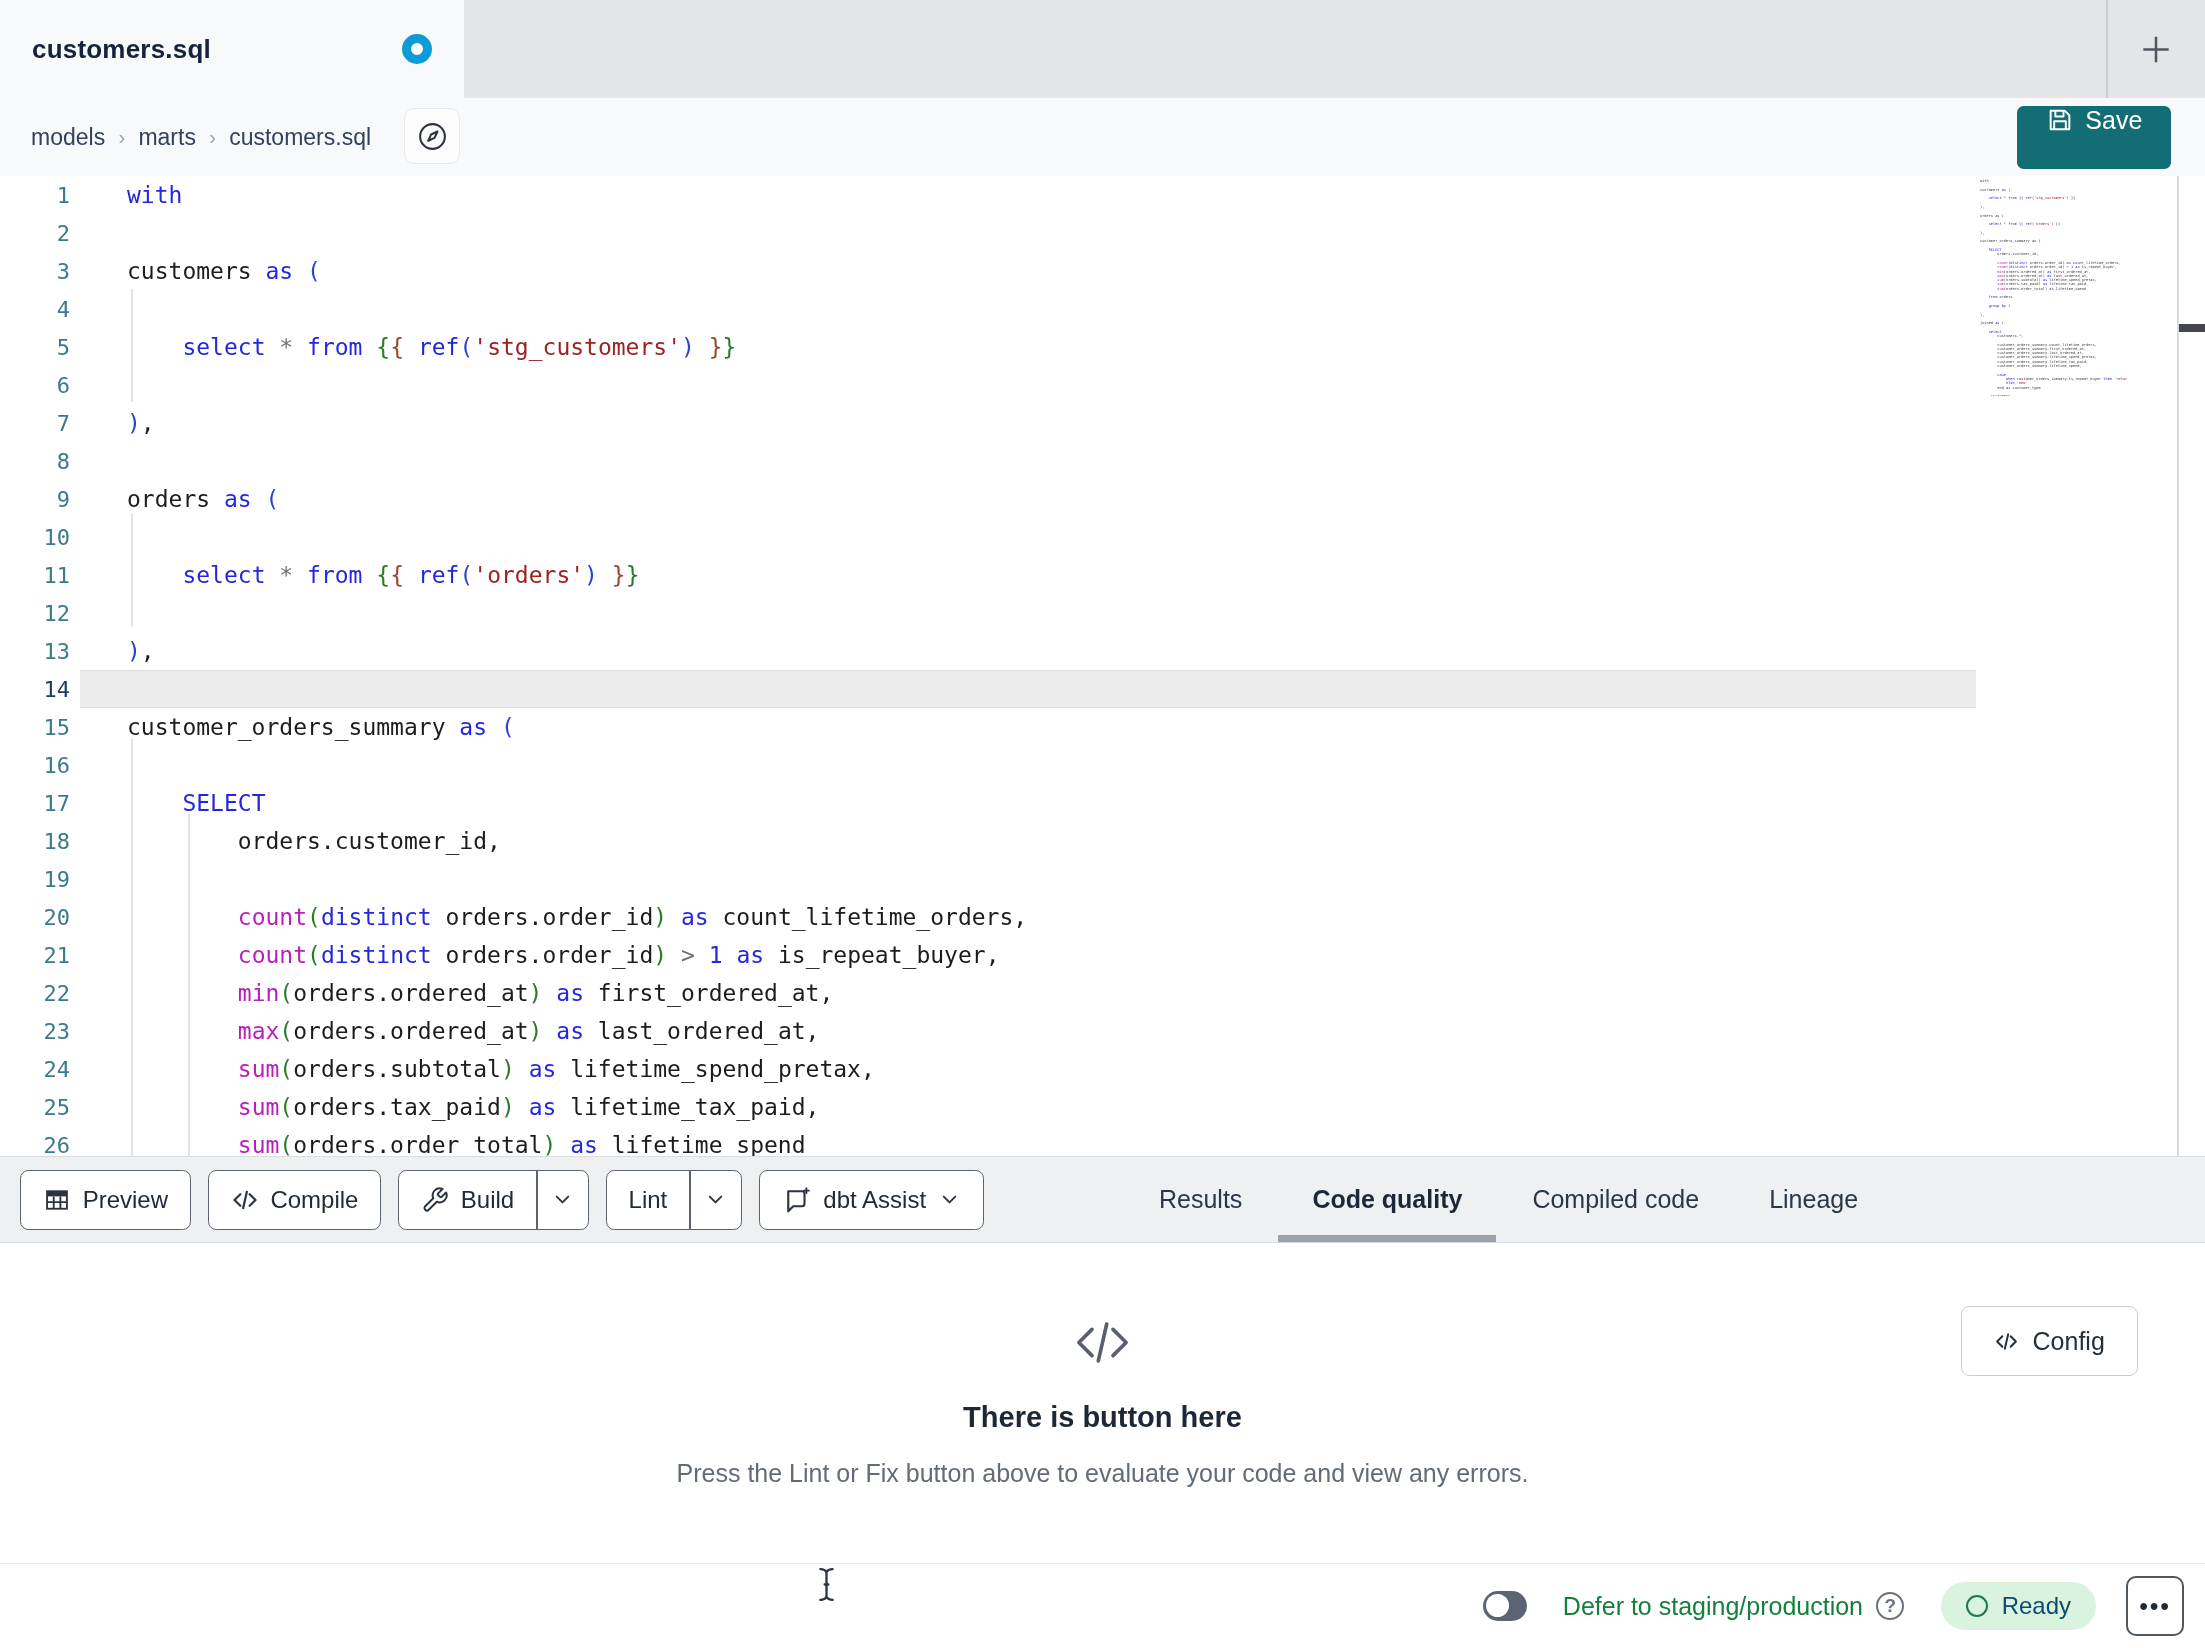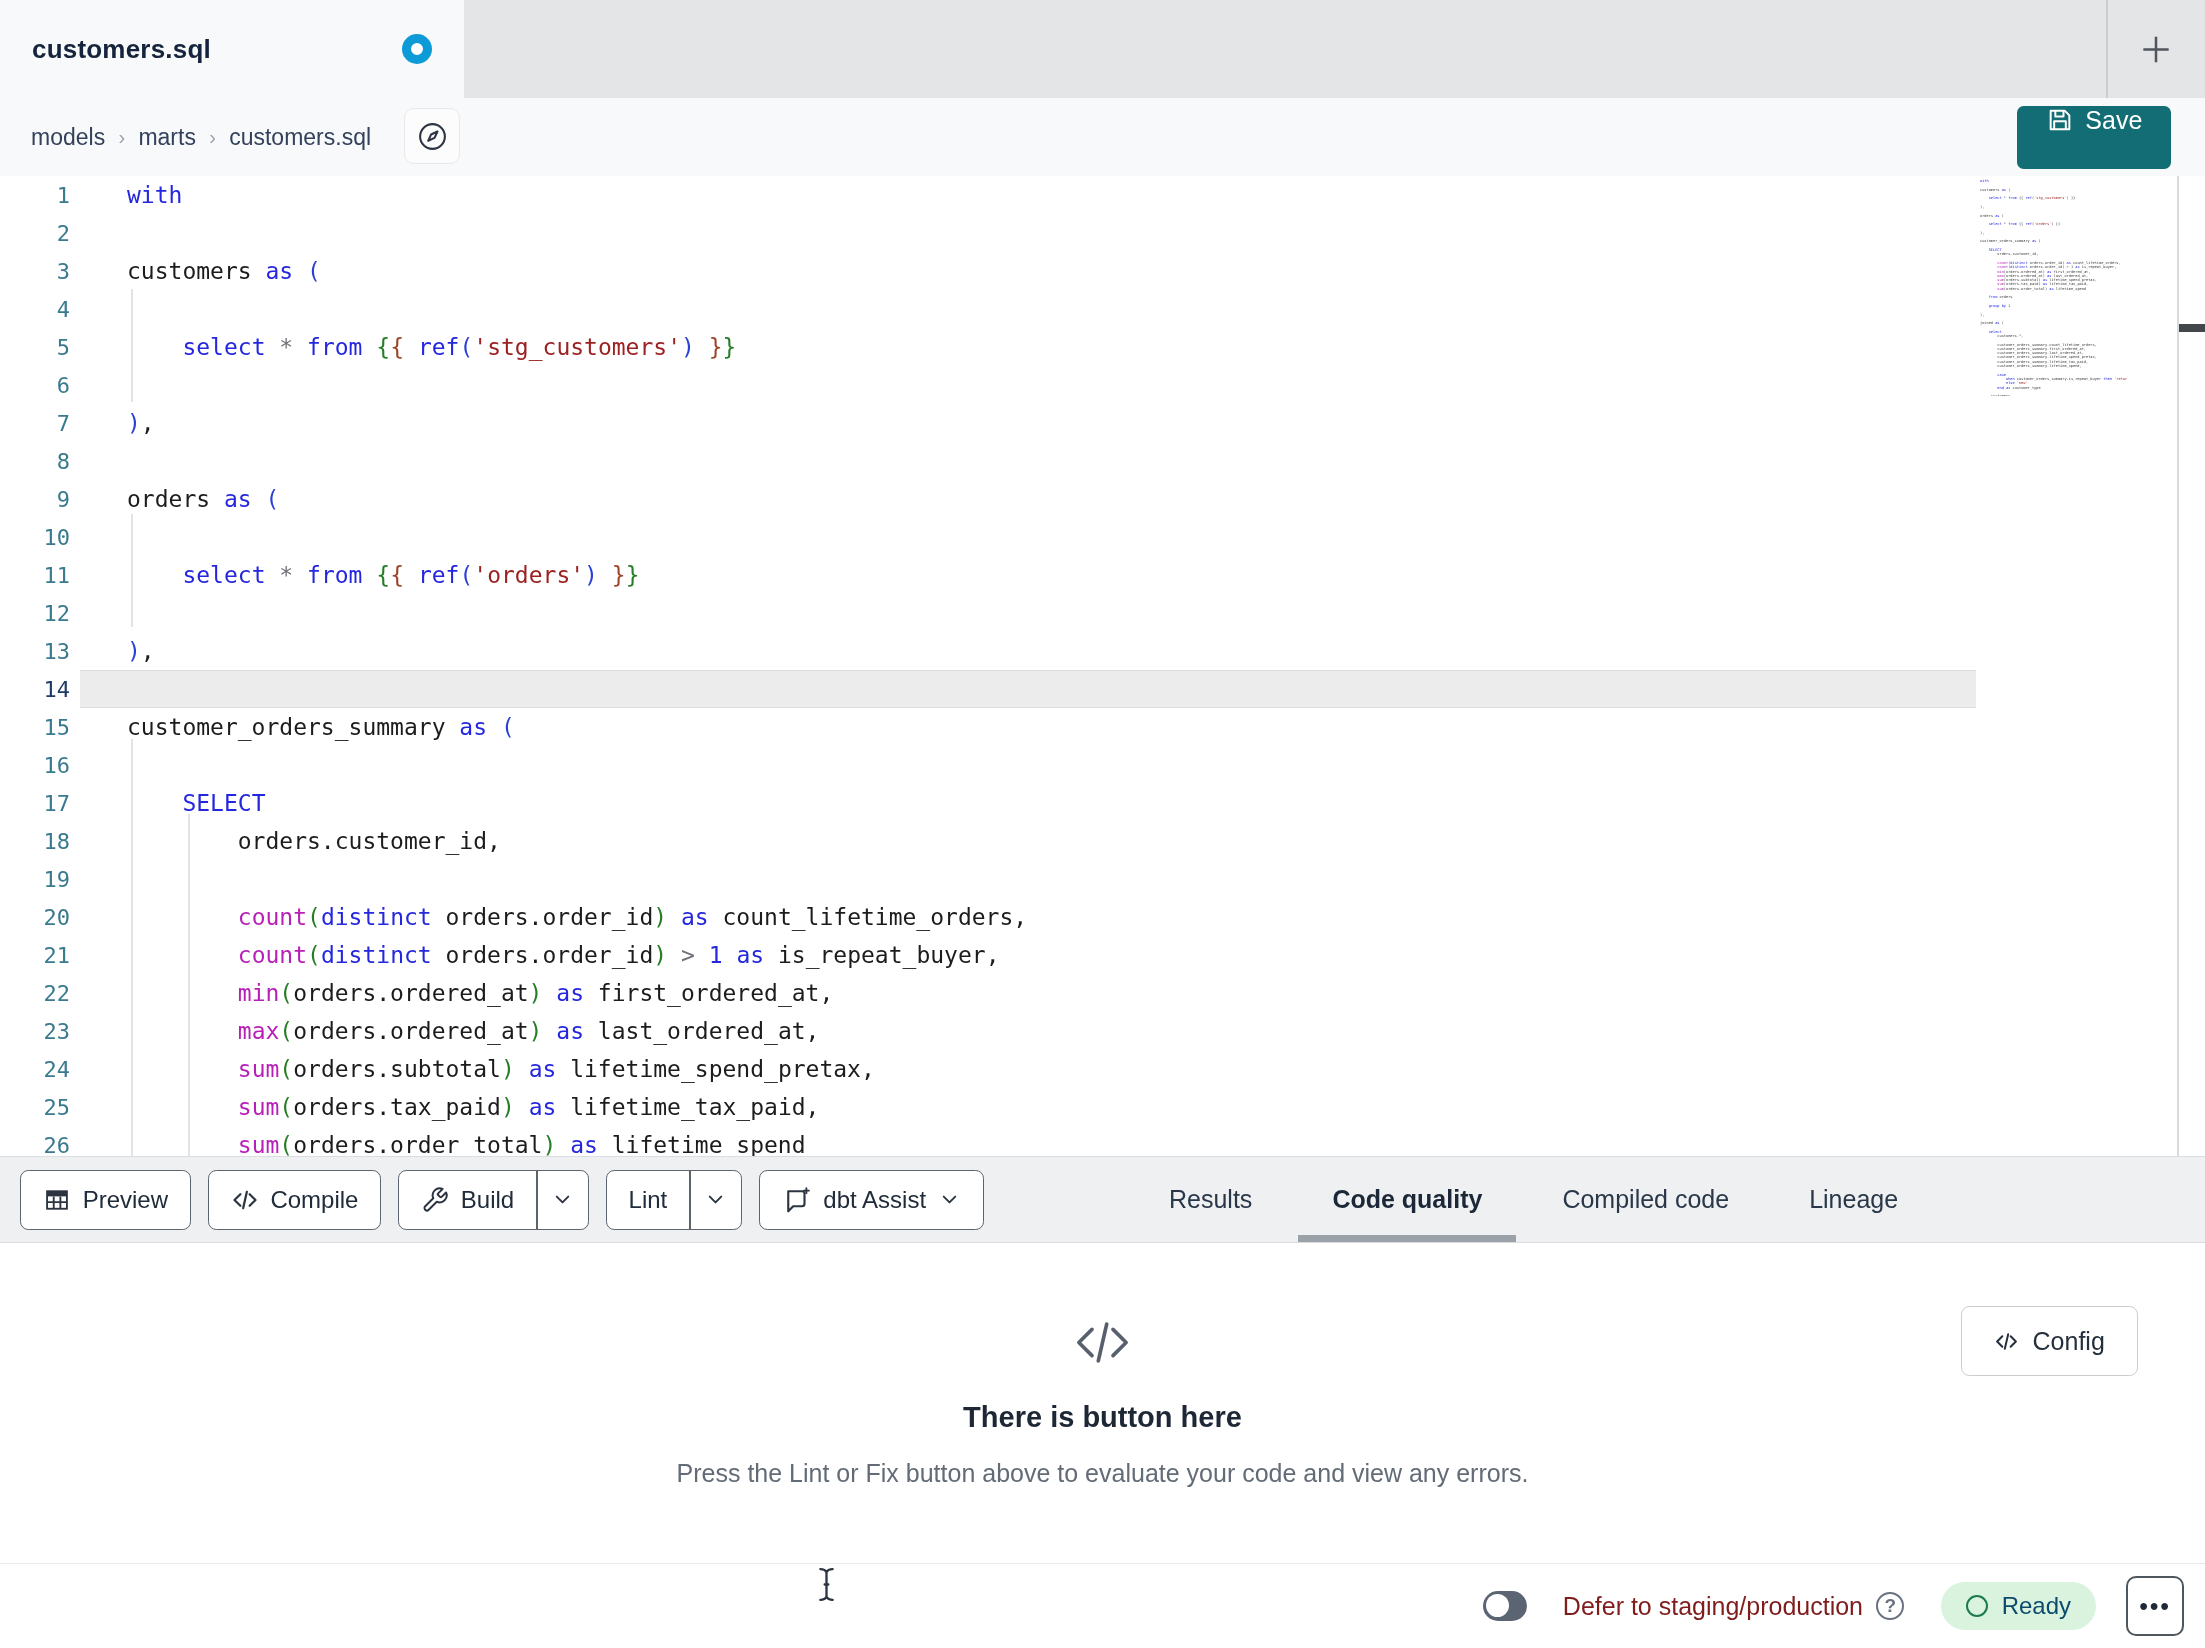--- a/index.html
+++ b/index.html
@@ -61,40 +61,40 @@
   
   .toolstrip { position:absolute; top:1156px; left:0; right:0; height:87px; background:#eef0f2;
                border-top:1.7px solid #dbdde0; border-bottom:1.7px solid #d9dbde; }
   .btn-row { position:absolute; left:20px; top:0; height:100%; display:flex; align-items:center; gap:16.7px; }
   .tbtn { display:flex; align-items:center; height:60px; background:#fff; border:1.7px solid #5b636c;
           border-radius:8.3px; color:#212c3a; font-size:24px; font-family:inherit; overflow:hidden; }
   .tbtn .seg { display:flex; align-items:center; gap:11.7px; padding:0 22px; height:100%; }
   .tbtn .chev-seg { display:flex; align-items:center; justify-content:center; width:50px; height:100%; }
   .tbtn .divider { width:1.7px; height:100%; background:#5b636c; }
   .result-tabs { position:absolute; left:1159px; top:0; bottom:0; display:flex; align-items:center; gap:70px; }
-  .tab-item { position:relative; height:100%; display:flex; align-items:center; font-size:25px; color:#2a3749;margin-left:10px; }
+  .tab-item { position:relative; height:100%; display:flex; align-items:center; font-size:25px; color:#2a3749; }
   .tab-item.active { font-weight:bold; color:#1c2838; }
   .tab-item.active::after { content:''; position:absolute; left:-34px; right:-34px; bottom:0; height:7.5px; background:#9ba1a8; }
 
   
   .panel { position:absolute; top:1243px; left:0; right:0; height:320px; background:#fff; }
   .empty { display:flex; flex-direction:column; align-items:center; }
   .empty-icon { margin-top:68px; color:#59606d; }
   .empty-title { margin-top:27px; font-size:29px; font-weight:bold; color:#1d2736; }
   .empty-sub { margin-top:25px; font-size:25px; color:#626b76; }
   .config-btn { position:absolute; left:1961px; top:63px; width:177px; height:70px; border-radius:8.3px;
                 background:#fff; border:1.7px solid #c9cdd1; color:#242f3d; font-size:25px; font-family:inherit;
                 display:flex; align-items:center; justify-content:center; gap:13.3px; }
 
   
   .statusbar { position:absolute; top:1563px; left:0; right:0; bottom:0; background:#fff;
                border-top:1.7px solid #e7e9eb; display:flex; align-items:center; justify-content:flex-end; padding-right:21px; }
   .toggle { position:relative; width:44px; height:30px; border-radius:15px; background:#5b6472; flex:0 0 auto; }
   .toggle .knob { position:absolute; left:3.3px; top:3.3px; width:23px; height:23px; border-radius:50%; background:#fff; }
-  .defer-label { margin-left:36px; font-size:25px; color:#7f1d1d; }
+  .defer-label { margin-left:36px; font-size:25px; color:#15803d; }
   .help { margin-left:13.3px; width:28px; height:28px; border-radius:50%; border:2.1px solid #6a7280; color:#6a7280;
           font-size:19px; display:flex; align-items:center; justify-content:center; font-weight:bold; }
   .ready { margin-left:37px; height:48px; padding:0 25px; border-radius:24px; background:#d9f3de;
            display:flex; align-items:center; gap:13.3px; font-size:24px; color:#0c4a6e; }
   .ready-circle { width:22px; height:22px; border-radius:50%; border:2.5px solid #1b7a50; }
   .more-btn { margin-left:30px; width:58px; height:60px; border-radius:10px; background:#fff;
               border:2.1px solid #4e565e; color:#1f2937; font-size:25px; letter-spacing:1.7px;
               display:flex; align-items:center; justify-content:center; font-family:inherit; }
   .ibeam { position:absolute; left:814px; top:1566px; color:#2b3440; }
 </style>

